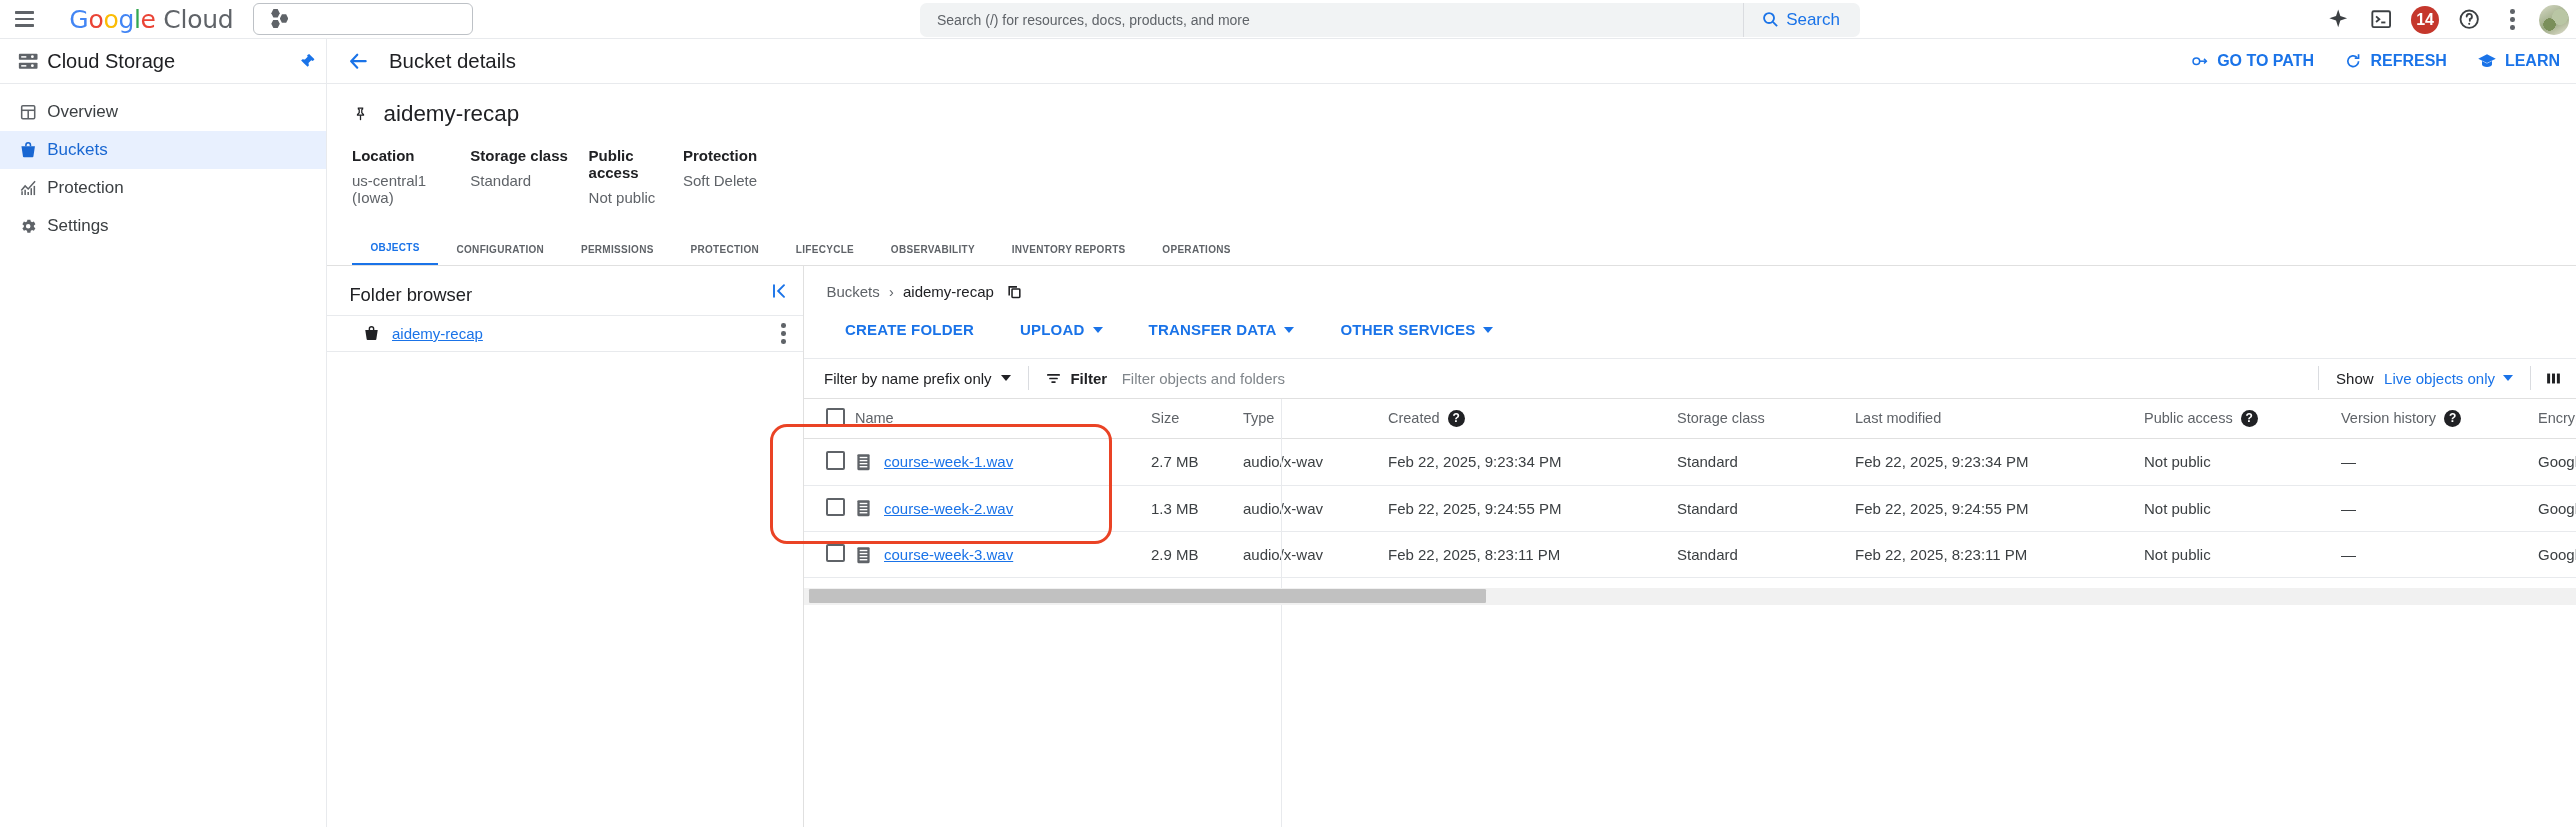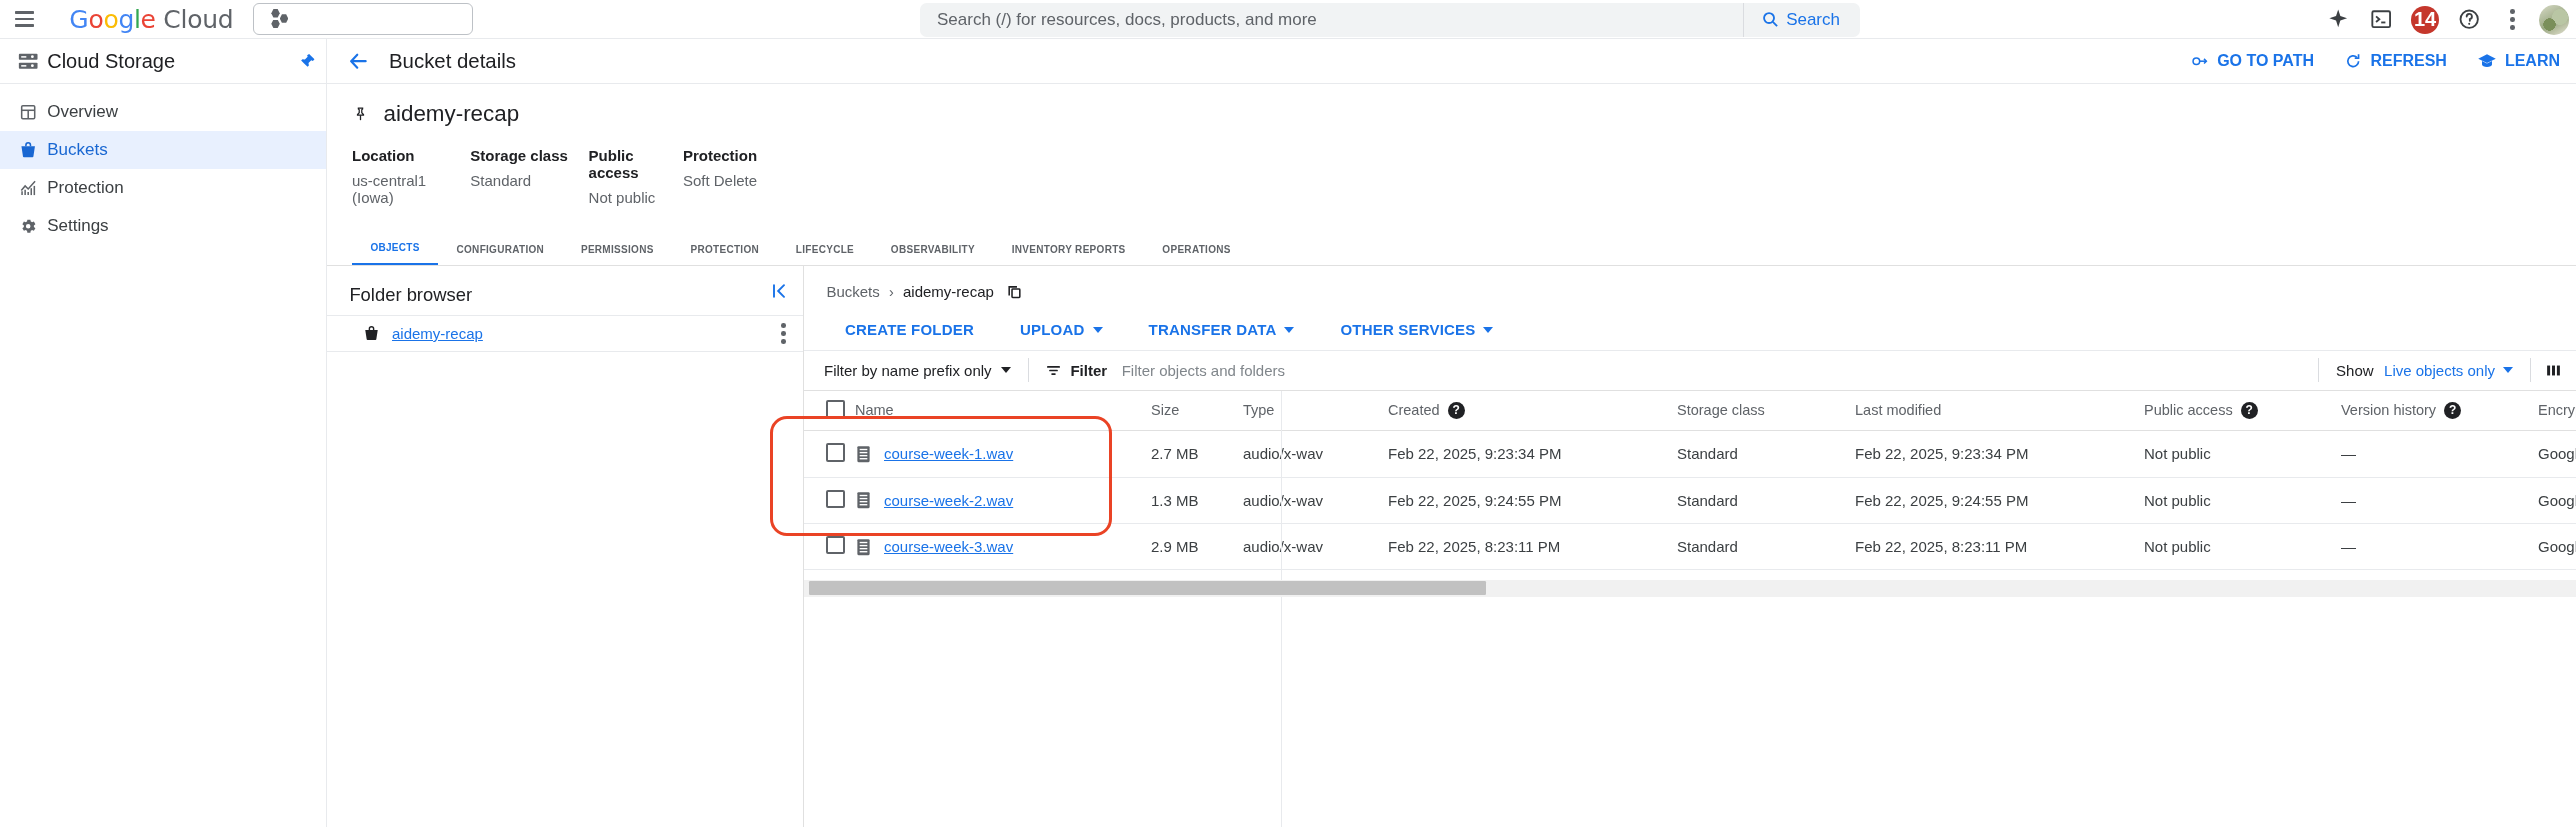--- a/index.html
+++ b/index.html
@@ -36,35 +36,35 @@
   .hexicon i:nth-child(3) { left: 8.5px; top: 5.3px; }
 
   .searchwrap {
     position: absolute; left: 920px; top: 2.6px;
     width: 940px; height: 34px;
     background: #f1f3f4; border-radius: 6.6px;
     display: flex; align-items: center;
   }
   .searchwrap input {
     flex: 1; border: none; outline: none; background: transparent;
-    font-size: 17px; color: #3c4043; padding-left: 17px;
+    font-size: 14px; color: #3c4043; padding-left: 17px;
     font-family: "Liberation Sans", sans-serif;
   }
   .searchwrap input::placeholder { color: #5f6368; }
   .search-btn {
     display: flex; align-items: center; gap: 6.6px;
     padding: 0 20px 0 17px; height: 100%;
     border-left: 0.7px solid #dadce0; cursor: pointer;
     color: #1a73e8; font-size: 17px;
   }
   .topicons { position: absolute; right: 6.6px; top: 0; height: 39px; display: flex; align-items: center; gap: 2.6px; }
   .ticon { width: 41px; height: 39px; display: flex; align-items: center; justify-content: center; cursor: pointer; color: #5f6368; }
   .badge-14 {
     width: 28px; height: 28px; border-radius: 50%; background: #c5372c;
-    color: #fff; font-size: 20px; font-weight: 700;
+    color: #fff; font-size: 16px; font-weight: 700;
     display: flex; align-items: center; justify-content: center; cursor: pointer;
   }
   .avatar {
     width: 30px; height: 30px; border-radius: 50%; cursor: pointer; margin-left: 4px;
     background:
       radial-gradient(circle at 35% 65%, #7a8f5a 0 22%, transparent 23%),
       radial-gradient(circle at 70% 40%, #b9c6a4 0 28%, transparent 29%),
       linear-gradient(150deg, #d8dbc8 0%, #9aa882 55%, #e7e4d6 100%);
   }
   .dots3 { display: flex; flex-direction: column; gap: 3.3px; align-items: center; }
@@ -138,21 +138,21 @@
 
   .obj-actions { display: flex; align-items: center; gap: 4px; padding: 14.5px 0 0 20px; }
   .oact {
     display: flex; align-items: center; gap: 8px; color: #1a73e8;
     font-size: 15px; font-weight: 600; letter-spacing: 0.2px;
     padding: 0 21px; height: 30px; cursor: pointer; white-space: nowrap;
   }
   .caret { width: 0; height: 0; border-left: 5.3px solid transparent; border-right: 5.3px solid transparent; border-top: 6px solid #1a73e8; }
 
   .filter-row {
-    display: flex; align-items: center; height: 41px; margin-top: 5px;
+    display: flex; align-items: center; height: 41px; margin-top: 13px;
     border-top: 0.7px solid #e8eaed; border-bottom: 0.7px solid #e0e0e0;
     padding-left: 20px;
   }
   .fr-prefix { display: flex; align-items: center; gap: 9.2px; font-size: 15px; color: #202124; cursor: pointer; padding-right: 17px; }
   .caret-dark { width: 0; height: 0; border-left: 5.3px solid transparent; border-right: 5.3px solid transparent; border-top: 6px solid #202124; }
   .fr-div { width: 0.7px; height: 24px; background: #dadce0; }
   .fr-filter { display: flex; align-items: center; gap: 8px; margin-left: 17px; font-size: 15px; font-weight: 700; color: #202124; cursor: pointer; }
   .fr-input { border: none; outline: none; font-size: 15px; color: #3c4043; margin-left: 14.5px; flex: 1; font-family: "Liberation Sans", sans-serif; background: transparent; }
   .fr-input::placeholder { color: #80868b; }
   .fr-show { display: flex; align-items: center; gap: 10.5px; font-size: 15px; padding: 0 17px; }

